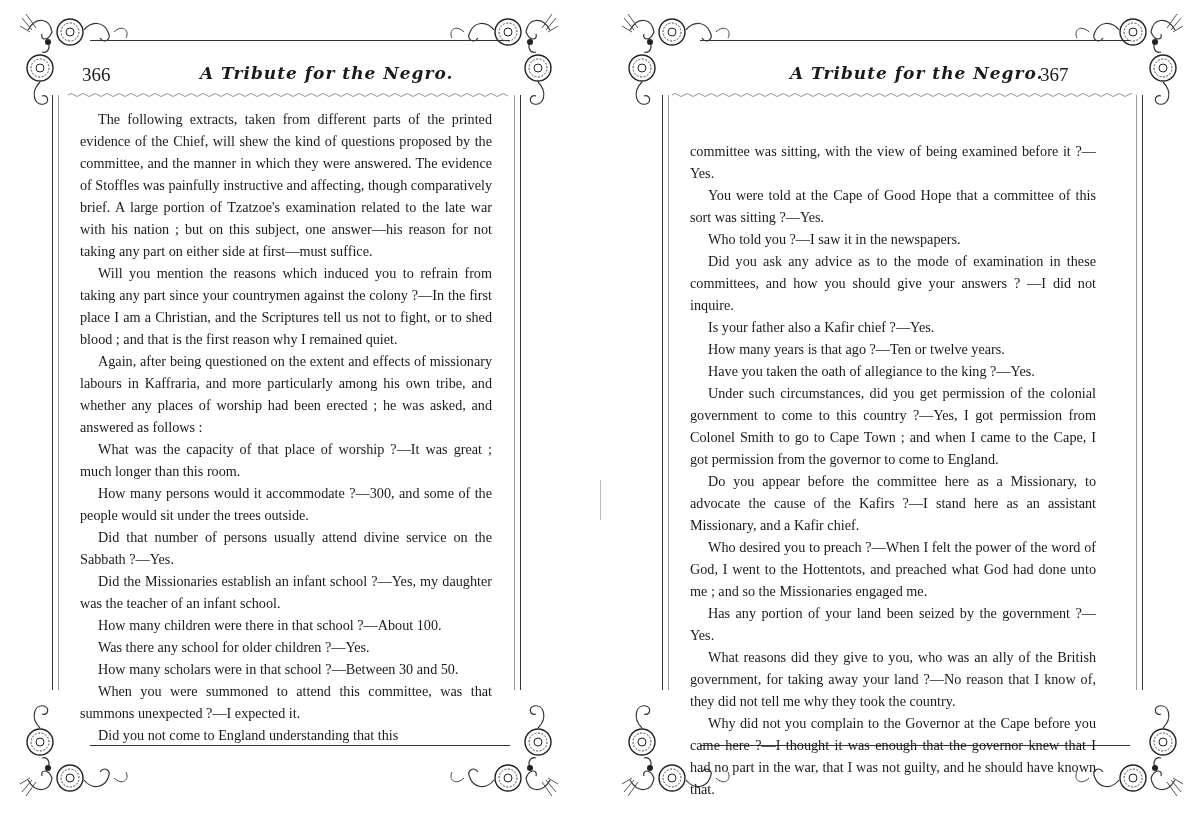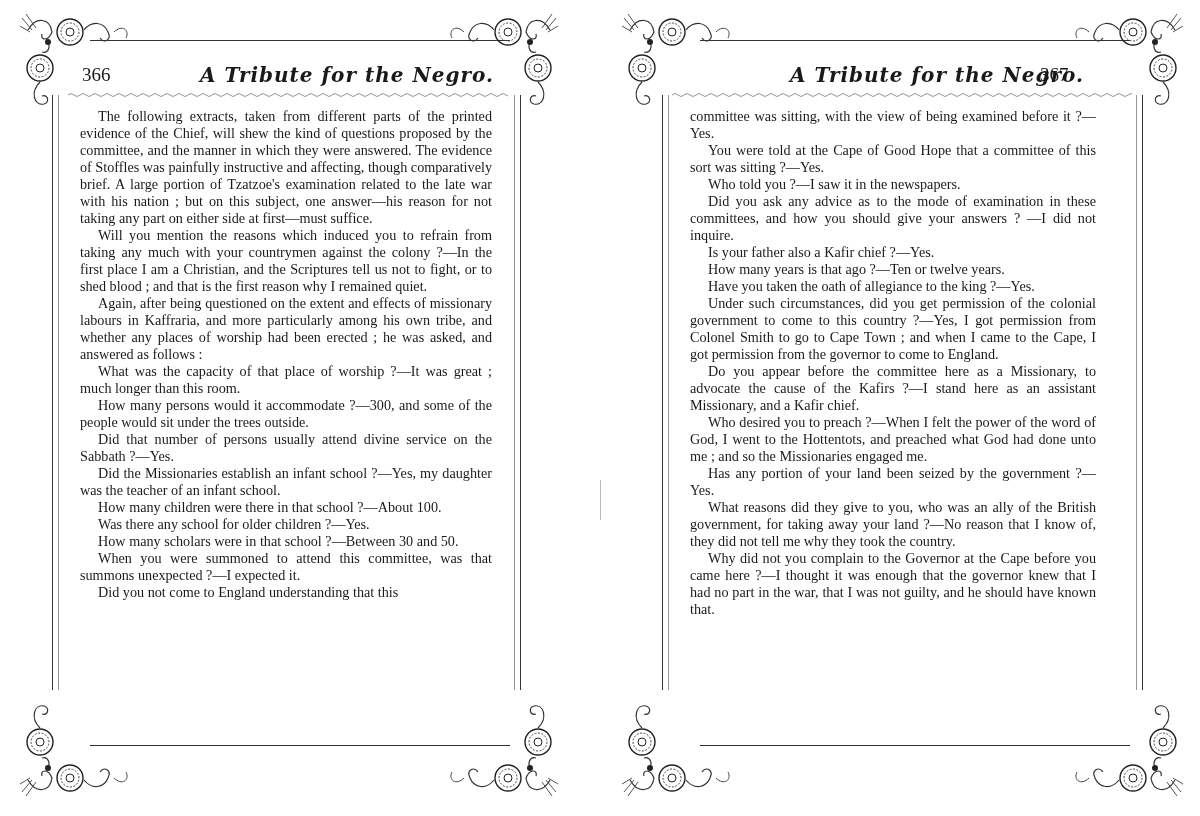--- a/index.html
+++ b/index.html
@@ -5,25 +5,25 @@
     html, body { margin: 0; padding: 0; background: #ffffff; }
     body { width: 1200px; height: 816px; position: relative; overflow: hidden; font-family: "Liberation Serif", "DejaVu Serif", serif; color: #1a1a1a; }
     .page { position: absolute; top: 0; height: 705px; }
     .page.left { left: 0; width: 590px; }
     .page.right { left: 610px; width: 590px; }
     .frame { position: absolute; border-top: 1.5px solid #333; border-bottom: 1.5px solid #333; }
     .vline { position: absolute; width: 0; border-left: 1.5px solid #333; }
     .vline2 { position: absolute; width: 0; border-left: 1px solid #999; }
     .ornament { position: absolute; }
     .page-num { position: absolute; top: 64px; font-size: 19px; }
-    .title { position: absolute; top: 63px; font-family: "DejaVu Serif", serif; font-size: 20px; letter-spacing: 1px; font-style: italic; font-weight: bold; }
+    .title { position: absolute; top: 63px; font-family: "DejaVu Serif", serif; font-size: 17px; letter-spacing: 1px; font-style: italic; font-weight: bold; }
     .wavy { position: absolute; top: 92px; height: 6px; }
-    .text-block { position: absolute; font-size: 14.2px; line-height: 17px; text-align: justify; }
+    .text-block { position: absolute; font-size: 14.2px; line-height: 22px; text-align: justify; }
     .text-block p { margin: 0; text-indent: 18px; }
-    .text-block p.noindent { text-indent: 0; }
+    .text-block p.noindent { text-indent: 0; margin-top: 32px; }
     .gutter-mark { position: absolute; width: 1px; background: #bbb; }
   </style>
 </head>
 <body>
 
 <svg width="0" height="0" style="position:absolute">
   <defs>
     <g id="rosette">
       <circle cx="0" cy="0" r="13" fill="none" stroke="#222" stroke-width="1.4"></circle>
       <circle cx="0" cy="0" r="9" fill="none" stroke="#444" stroke-width="1" stroke-dasharray="2 1.5"></circle>
@@ -65,21 +65,21 @@
     </svg>
 
   <div class="page-num" style="left:82px;">366</div>
   <div class="title" style="left:200px;">A Tribute for the Negro.</div>
   <svg class="wavy" style="left:68px;" width="440" height="6">
     <path d="M0 3 q3 -3 6 0 t6 0 t6 0 t6 0 t6 0 t6 0 t6 0 t6 0 t6 0 t6 0 t6 0 t6 0 t6 0 t6 0 t6 0 t6 0 t6 0 t6 0 t6 0 t6 0 t6 0 t6 0 t6 0 t6 0 t6 0 t6 0 t6 0 t6 0 t6 0 t6 0 t6 0 t6 0 t6 0 t6 0 t6 0 t6 0 t6 0 t6 0 t6 0 t6 0 t6 0 t6 0 t6 0 t6 0 t6 0 t6 0 t6 0 t6 0 t6 0 t6 0 t6 0 t6 0 t6 0 t6 0 t6 0 t6 0 t6 0 t6 0 t6 0 t6 0 t6 0 t6 0 t6 0 t6 0 t6 0 t6 0 t6 0 t6 0 t6 0 t6 0 t6 0 t6 0 t6 0 t6 0 t6 0" fill="none" stroke="#777" stroke-width="0.8"></path>
   </svg>
 
   <div class="text-block" style="left:80px; top:108px; width:412px;">
     <p>The following extracts, taken from different parts of the printed evidence of the Chief, will shew the kind of questions proposed by the committee, and the manner in which they were answered.  The evidence of Stoffles was painfully instructive and affecting, though comparatively brief. A large portion of Tzatzoe's examination related to the late war with his nation ; but on this subject, one answer—his reason for not taking any part on either side at first—must suffice.</p>
-    <p>Will you mention the reasons which induced you to refrain from taking any much with your countrymen against the colony ?—In the first place I am a Christian, and the Scriptures tell us not to fight, or to shed blood ; and that is the first reason why I remained quiet.</p>
+    <p>Will you mention the reasons which induced you to refrain from taking any part since your countrymen against the colony ?—In the first place I am a Christian, and the Scriptures tell us not to fight, or to shed blood ; and that is the first reason why I remained quiet.</p>
     <p>Again, after being questioned on the extent and effects of missionary labours in Kaffraria, and more particularly among his own tribe, and whether any places of worship had been erected ; he was asked, and answered as follows :</p>
     <p>What was the capacity of that place of worship ?—It was great ; much longer than this room.</p>
     <p>How many persons would it accommodate ?—300, and some of the people would sit under the trees outside.</p>
     <p>Did that number of persons usually attend divine service on the Sabbath ?—Yes.</p>
     <p>Did the Missionaries establish an infant school ?—Yes, my daughter was the teacher of an infant school.</p>
     <p>How many children were there in that school ?—About 100.</p>
     <p>Was there any school for older children ?—Yes.</p>
     <p>How many scholars were in that school ?—Between 30 and 50.</p>
     <p>When you were summoned to attend this committee, was that summons unexpected ?—I expected it.</p>
     <p>Did you not come to England understanding that this</p>

